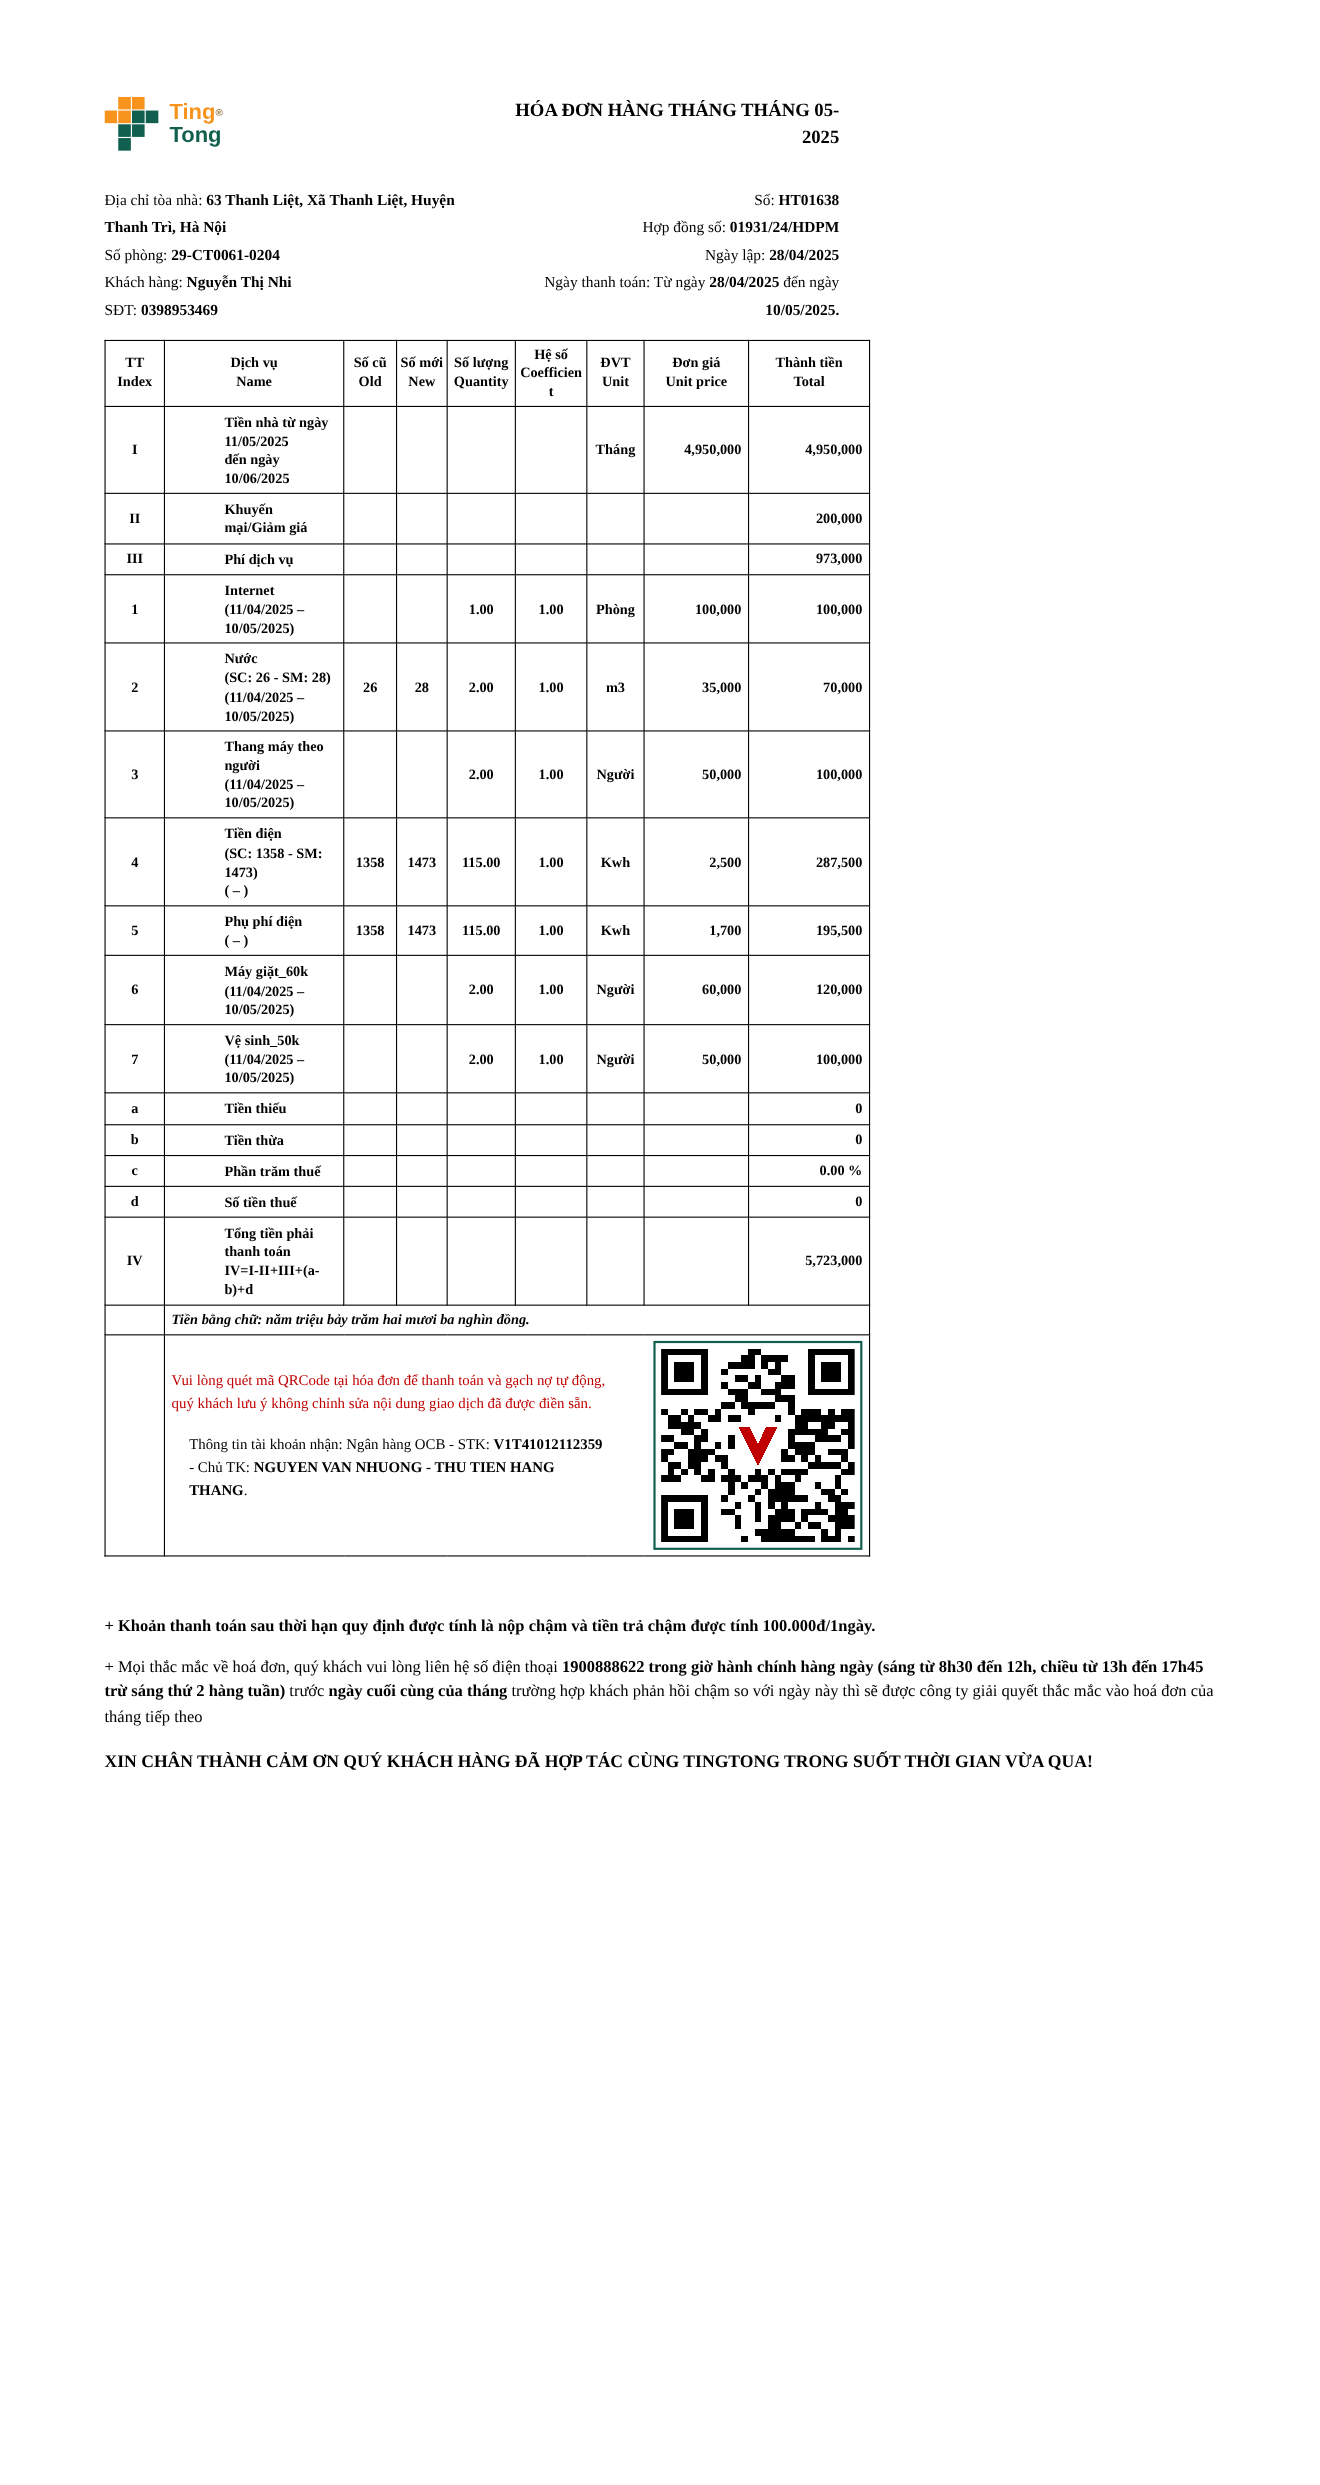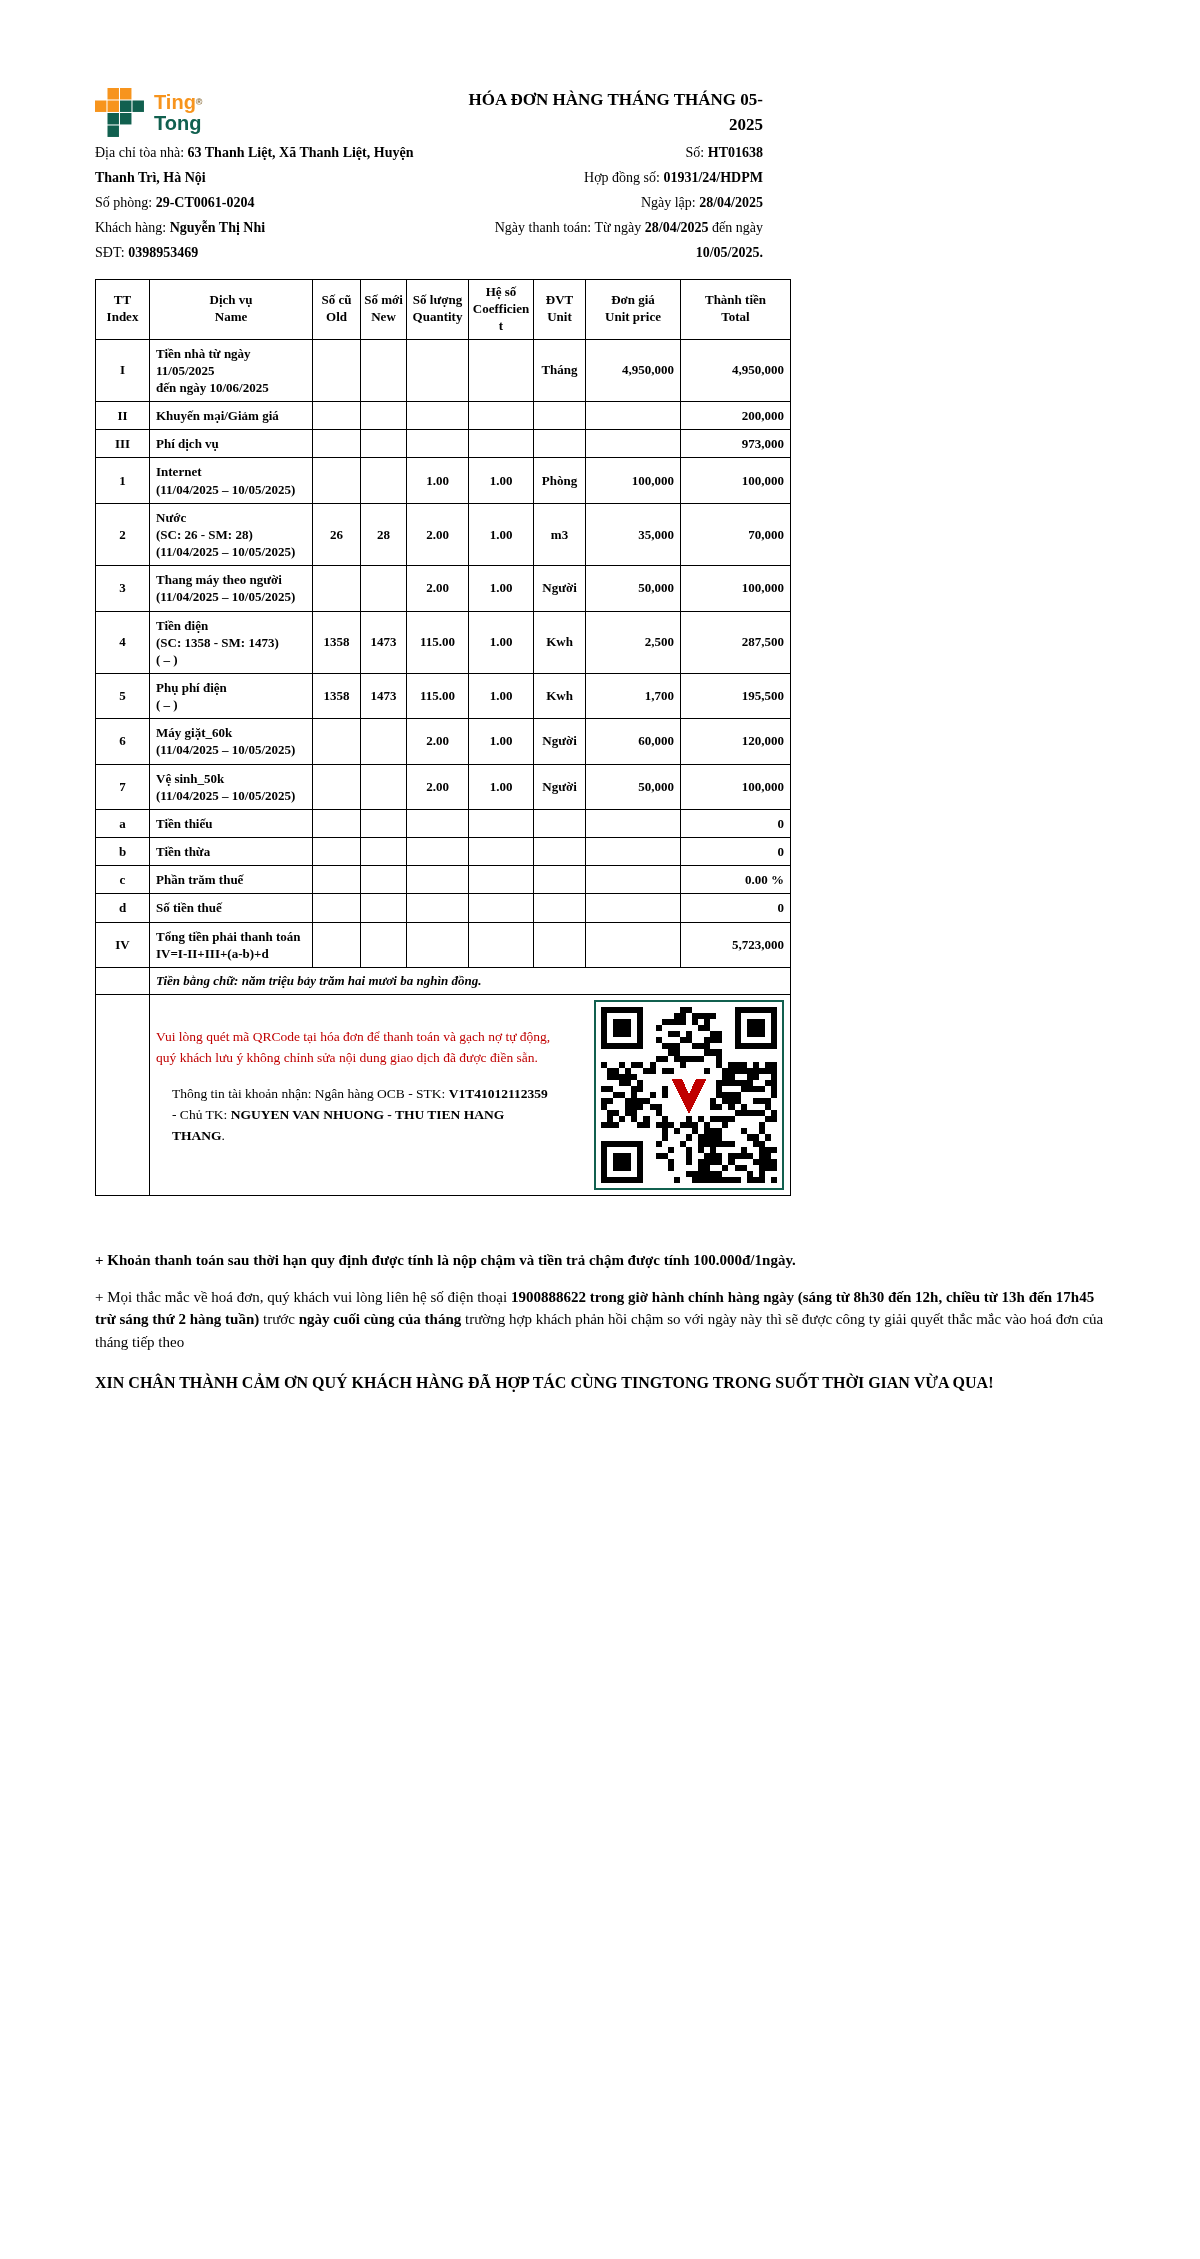--- a/index.html
+++ b/index.html
@@ -10,34 +10,34 @@
 
   .header-row{display:flex;justify-content:space-between;align-items:flex-start;width:668px;}
   .logo{display:flex;align-items:center;gap:9px;}
   .logo-text{font-family:"Liberation Sans",sans-serif;font-weight:bold;font-size:20px;line-height:21px;}
   .brand-top{color:var(--orange);}
   .brand-reg{font-size:9px;vertical-align:top;color:#8a6d3b;font-weight:bold;}
   .brand-bottom{color:var(--green);}
   .px-o{fill:var(--orange);} .px-g{fill:var(--green);}
   .doc-title{width:310px;text-align:right;font-weight:bold;font-size:17px;line-height:1.45;}
 
-  .info-row{display:flex;justify-content:space-between;margin-top:2px;width:668px;}
+  .info-row{display:flex;justify-content:space-between;margin-top:32px;width:668px;}
   .info-left{width:392px;}
   .info-right{text-align:right;}
   .info-line{font-size:14px;line-height:25px;}
 
   table.invoice{border-collapse:collapse;table-layout:fixed;width:695px;margin-top:14px;}
   table.invoice th,table.invoice td{border:1px solid #000;padding:5px 6px;font-size:13px;
        font-weight:bold;vertical-align:middle;word-wrap:break-word;}
   table.invoice th{text-align:center;padding:4px 2px;line-height:1.3;}
   td.col-index{text-align:center;}
   td.col-name{text-align:left;}
   td.col-old,td.col-new,td.col-qty,td.col-coef,td.col-unit{text-align:center;}
   td.col-price,td.col-total{text-align:right;}
-  td .nl{line-height:1.32;}
+  td .nl{line-height:1.32;margin-left:48px;}
 
   .words-cell{font-weight:normal;font-style:italic;}
   .words-cell b{font-weight:bold;}
 
   .qr-cell{padding:12px 14px;}
   .qr-flex{display:flex;justify-content:space-between;align-items:center;gap:18px;min-height:186px;}
   .qr-texts{width:408px;font-weight:normal;font-size:13.5px;line-height:1.55;}
   .qr-warning{color:var(--red);margin:0 0 14px 0;}
   .qr-account{margin:16px;}
   .qr-box{flex:0 0 auto;border:2px solid var(--green);background:#fff;padding:5px;line-height:0;}

